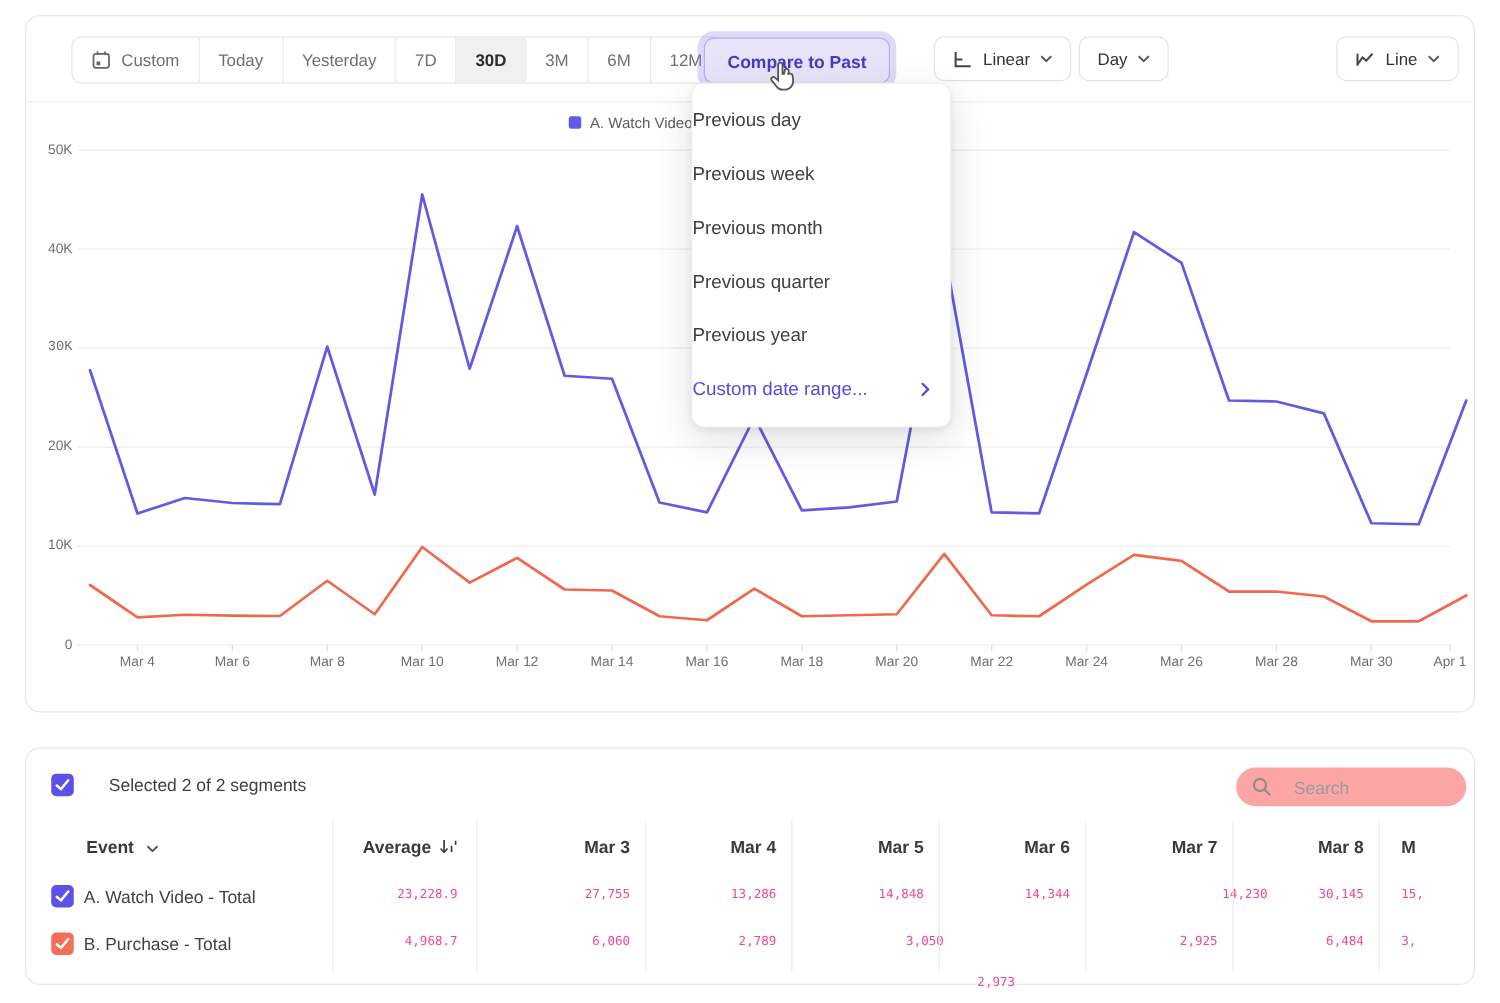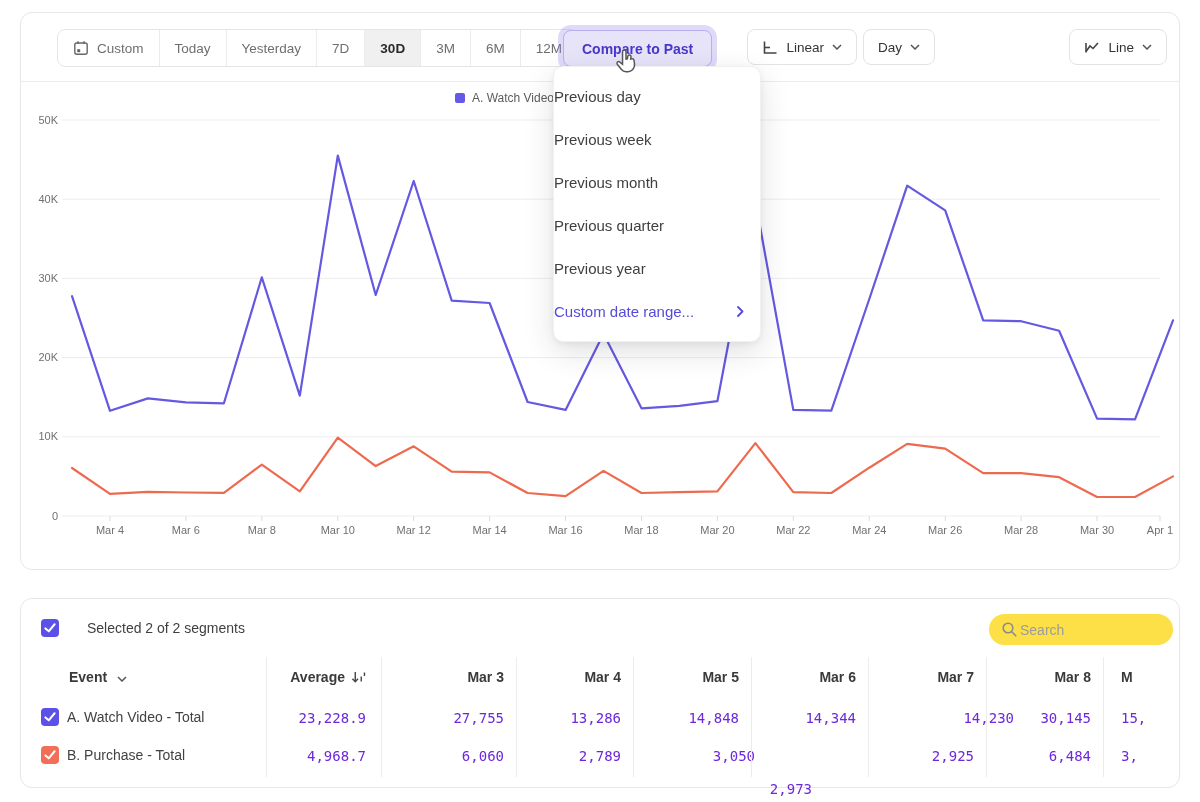--- a/index.html
+++ b/index.html
@@ -34,31 +34,31 @@
     border:1px solid #f1f1f1;box-shadow:0 10px 30px rgba(40,40,60,.14),0 2px 6px rgba(0,0,0,.06);
     z-index:10;padding:8px 0;box-sizing:border-box;}
   .menu-item{height:43px;line-height:43px;font-size:15px;color:#3f3f3f;cursor:pointer;}
   .menu-item.custom{color:#554bd8;display:flex;align-items:center;justify-content:space-between;
     padding-right:16px;}
   #cursor{position:absolute;left:613px;top:48px;z-index:20;pointer-events:none;}
   
   .checkbox{position:absolute;width:18px;height:18px;border-radius:4px;display:flex;align-items:center;
     justify-content:center;cursor:pointer;}
   #segments-label{position:absolute;left:66px;top:21px;font-size:14px;color:#3f3f3f;}
-  #search-box{position:absolute;left:968px;top:15px;width:184px;height:31px;background:#fde047;
-    border-radius:16px;display:flex;align-items:center;gap:0;padding:0 12px;box-sizing:border-box;}
+  #search-box{position:absolute;left:968px;top:15px;width:184px;height:31px;background:#fca5a5;
+    border-radius:16px;display:flex;align-items:center;gap:15px;padding:0 12px;box-sizing:border-box;}
   #search-input{border:none;background:transparent;outline:none;font-size:14px;color:#555;width:120px;
     font-family:"Liberation Sans",sans-serif;}
   #search-input::placeholder{color:#9b9b9b;}
   .th{position:absolute;top:70px;font-size:14px;font-weight:600;color:#3a3a3a;white-space:nowrap;}
   .th-right{text-align:right;transform:translateX(-100%);}
   .col-sep{position:absolute;top:58px;width:1px;height:120px;background:#ececec;}
   .row-label{position:absolute;font-size:14px;color:#424242;white-space:nowrap;}
-  .cell{position:absolute;font-family:"DejaVu Sans Mono","Liberation Mono",monospace;font-size:14px;
-    color:#6d28d9;white-space:nowrap;transform:translateX(-100%);}
+  .cell{position:absolute;font-family:"DejaVu Sans Mono","Liberation Mono",monospace;font-size:10px;
+    color:#ec4899;white-space:nowrap;transform:translateX(-100%);}
   .cell-left{transform:none;}
   .chev{display:inline-block;}
 </style>
 </head>
 <body>
 
 <div id="stage">
 
   <div class="card" id="card-chart">
     <div id="preset-group">
@@ -251,21 +251,21 @@
       </div>
       <div class="checkbox" style="left:20px;top:147px;background:#f26e57;">
         <svg width="12" height="10" viewBox="0 0 14 12">
           <polyline points="1.5,6.5 5.5,10 12.5,1.5" fill="none" stroke="#fff" stroke-width="2.4" stroke-linecap="round" stroke-linejoin="round"></polyline>
         </svg>
       </div>
     </div>
 <div class="ylab" style="left:18px;top:509.5px;">0</div>
     <div class="ylab" style="left:18px;top:430.3px;">10K</div>
     <div class="ylab" style="left:18px;top:351.1px;">20K</div>
-    <div class="ylab" style="left:18px;top:271.9px;">30K</div>
+    <div class="ylab" style="left:18px;top:271.9px;font-family:Liberation Mono, monospace;">30K</div>
     <div class="ylab" style="left:18px;top:192.7px;">40K</div>
     <div class="ylab" style="left:18px;top:113.5px;">50K</div>
     <div class="xlab" style="left:79.9655172413793px;top:524px;">Mar 4</div>
     <div class="xlab" style="left:155.89655172413794px;top:524px;">Mar 6</div>
     <div class="xlab" style="left:231.8275862068965px;top:524px;">Mar 8</div>
     <div class="xlab" style="left:307.7586206896552px;top:524px;">Mar 10</div>
     <div class="xlab" style="left:383.6896551724138px;top:524px;">Mar 12</div>
     <div class="xlab" style="left:459.6206896551724px;top:524px;">Mar 14</div>
     <div class="xlab" style="left:535.551724137931px;top:524px;">Mar 16</div>
     <div class="xlab" style="left:611.4827586206897px;top:524px;">Mar 18</div>

